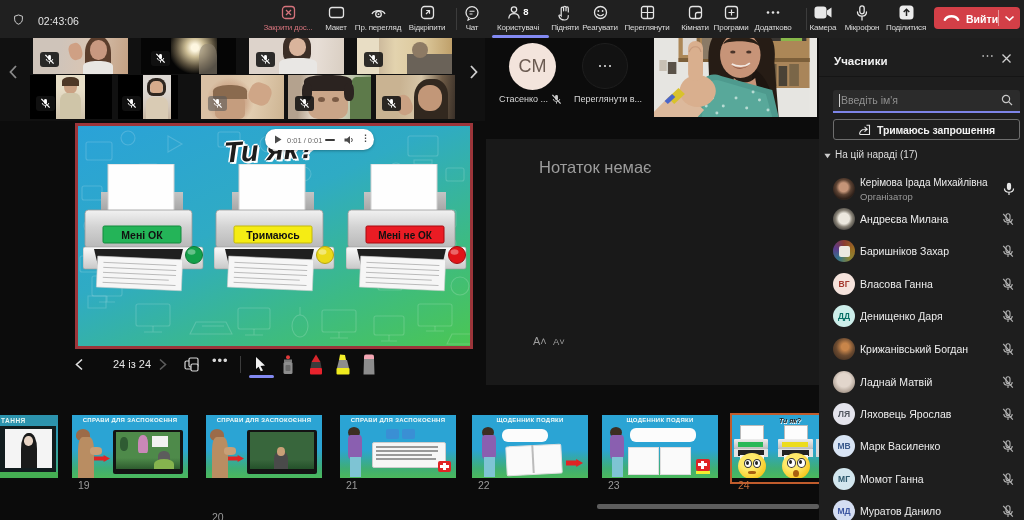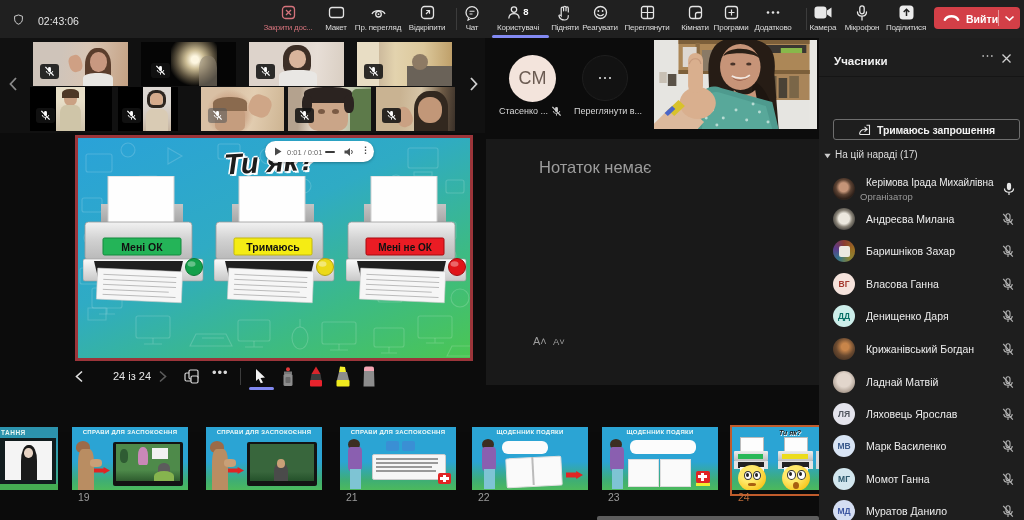--- a/index.html
+++ b/index.html
@@ -6,32 +6,32 @@
   body{width:1024px;height:520px;overflow:hidden;background:#0b0b0b;
        font-family:"Liberation Sans",sans-serif;position:relative;}
   .abs{position:absolute;}
   
   #topbar{left:0;top:0;width:1024px;height:38px;background:#202020;}
   .tbtn{position:absolute;top:4px;text-align:center;color:#e4e4e4;}
   .tbtn .ic{height:17px;display:flex;align-items:center;justify-content:center;}
   .tbtn .lb{font-size:8px;margin-top:2px;white-space:nowrap;color:#dcdcdc;letter-spacing:-0.2px;}
   .sep{position:absolute;top:8px;width:1px;height:22px;background:#3c3c3c;}
   
-  #stage{left:0;top:38px;width:819px;height:394px;background:#0c0c0c;}
+  #stage{left:0;top:26px;width:819px;height:394px;background:#0c0c0c;}
   .tile{position:absolute;background:#000;overflow:hidden;}
   .micbadge{position:absolute;width:19px;height:15px;background:rgba(18,18,18,.88);
     border-radius:3px;display:flex;align-items:center;justify-content:center;}
   
   #notes{left:486px;top:139px;width:333px;height:246px;background:#191919;}
   
   #sidebar{left:819px;top:38px;width:205px;height:482px;background:#1e1e1e;}
   .prow{position:absolute;left:14px;width:191px;height:32px;}
   .pavt{position:absolute;left:0;top:5px;width:22px;height:22px;border-radius:50%;
     display:flex;align-items:center;justify-content:center;font-size:8.5px;font-weight:bold;}
-  .pname{position:absolute;left:33px;top:10px;font-size:10.5px;color:#ededed;white-space:nowrap;}
+  .pname{position:absolute;left:27px;top:10px;font-size:10.5px;color:#ededed;white-space:nowrap;}
   .pmic{position:absolute;right:10px;top:10px;}
   .thumb{position:absolute;width:116px;height:63px;overflow:hidden;background:#2aa7d8;}
   .tnum{position:absolute;font-size:10.5px;color:#9a9a9a;}
 </style>
 </head>
 <body>
 <div id="stage" class="abs">
   <div class="abs" style="left:0;top:0;width:485px;height:95px;background:#111111;"></div>
 
   <svg class="abs" style="left:8px;top:38px" width="10" height="16" viewBox="0 0 10 16">
@@ -671,20 +671,28 @@
   <div class="abs" style="left:47px;top:196px;font-size:11px;color:#9d9d9d;">A˄&nbsp;&nbsp;<span style="font-size:9.5px;">A˅</span></div>
 </div>
 <div id="sidebar" class="abs">
   <div class="abs" style="left:0;top:38px;width:205px;height:1px;background:#151515;"></div>
   <div class="abs" style="left:15px;top:17px;font-size:11.5px;font-weight:bold;color:#f2f2f2;">Учасники</div>
   <div class="abs" style="left:162px;top:10px;color:#d0d0d0;font-size:13px;letter-spacing:1px;">⋯</div>
   <svg class="abs" style="left:182px;top:15px" width="11" height="11" viewBox="0 0 11 11">
       <path d="M1.5 1.5 L9.5 9.5 M9.5 1.5 L1.5 9.5" stroke="#d0d0d0" stroke-width="1.3"></path>
     </svg>
 
+  <div class="abs" style="left:14px;top:52px;width:187px;height:21px;background:#2b2b2b;border-radius:3px 3px 0 0;border-bottom:2px solid #7d84e8;">
+    <div class="abs" style="left:6px;top:3.5px;width:1px;height:13px;background:#cfcfcf;"></div>
+      <div class="abs" style="left:8px;top:4px;font-size:10.5px;color:#8f8f8f;">Введіть ім'я</div>
+    <svg class="abs" style="left:168px;top:4px" width="12" height="12" viewBox="0 0 12 12">
+        <circle cx="5" cy="5" r="3.6" fill="none" stroke="#c8c8c8" stroke-width="1.2"></circle>
+        <path d="M7.8 7.8 L11 11" stroke="#c8c8c8" stroke-width="1.2"></path>
+      </svg>
+  </div>
   <div class="abs" style="left:14px;top:81px;width:185px;height:19px;border:1px solid #6e6e6e;border-radius:3px;display:flex;align-items:center;justify-content:center;">
     <svg width="13" height="12" viewBox="0 0 13 12" style="margin-right:6px;">
         <path d="M1.5 10.5 C1.8 7 3.5 5.5 6.5 5.5 M6.5 2.8 L9.2 5.2 L6.5 7.6 M9.2 5.2 H6.5" fill="none" stroke="#e8e8e8" stroke-width="1.1"></path>
         <path d="M8.5 1.2 H11.5 V10.5 H2" fill="none" stroke="#e8e8e8" stroke-width="1.1"></path>
       </svg>
     <span style="font-size:10.5px;font-weight:bold;color:#f0f0f0;letter-spacing:-0.1px;">Тримаюсь запрошення</span>
   </div>
   <svg class="abs" style="left:5px;top:115px" width="7" height="6" viewBox="0 0 9 7">
       <path d="M0.5 0.5 H8.5 L4.5 6.5 Z" fill="#cccccc"></path>
     </svg>

